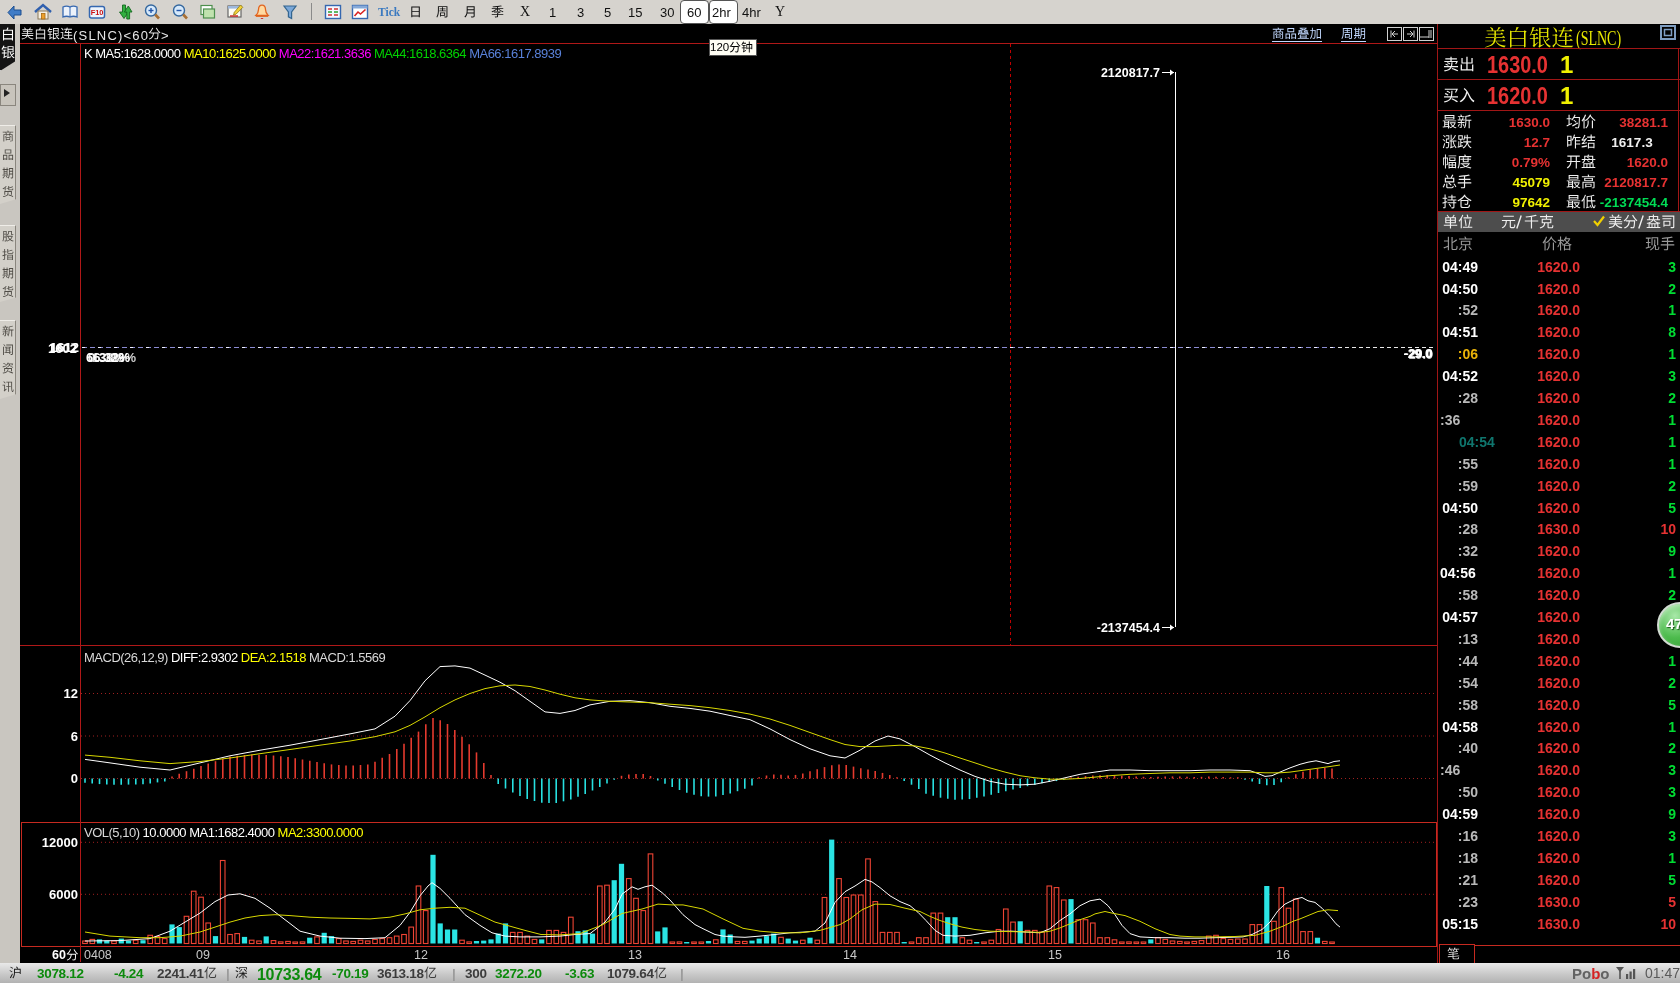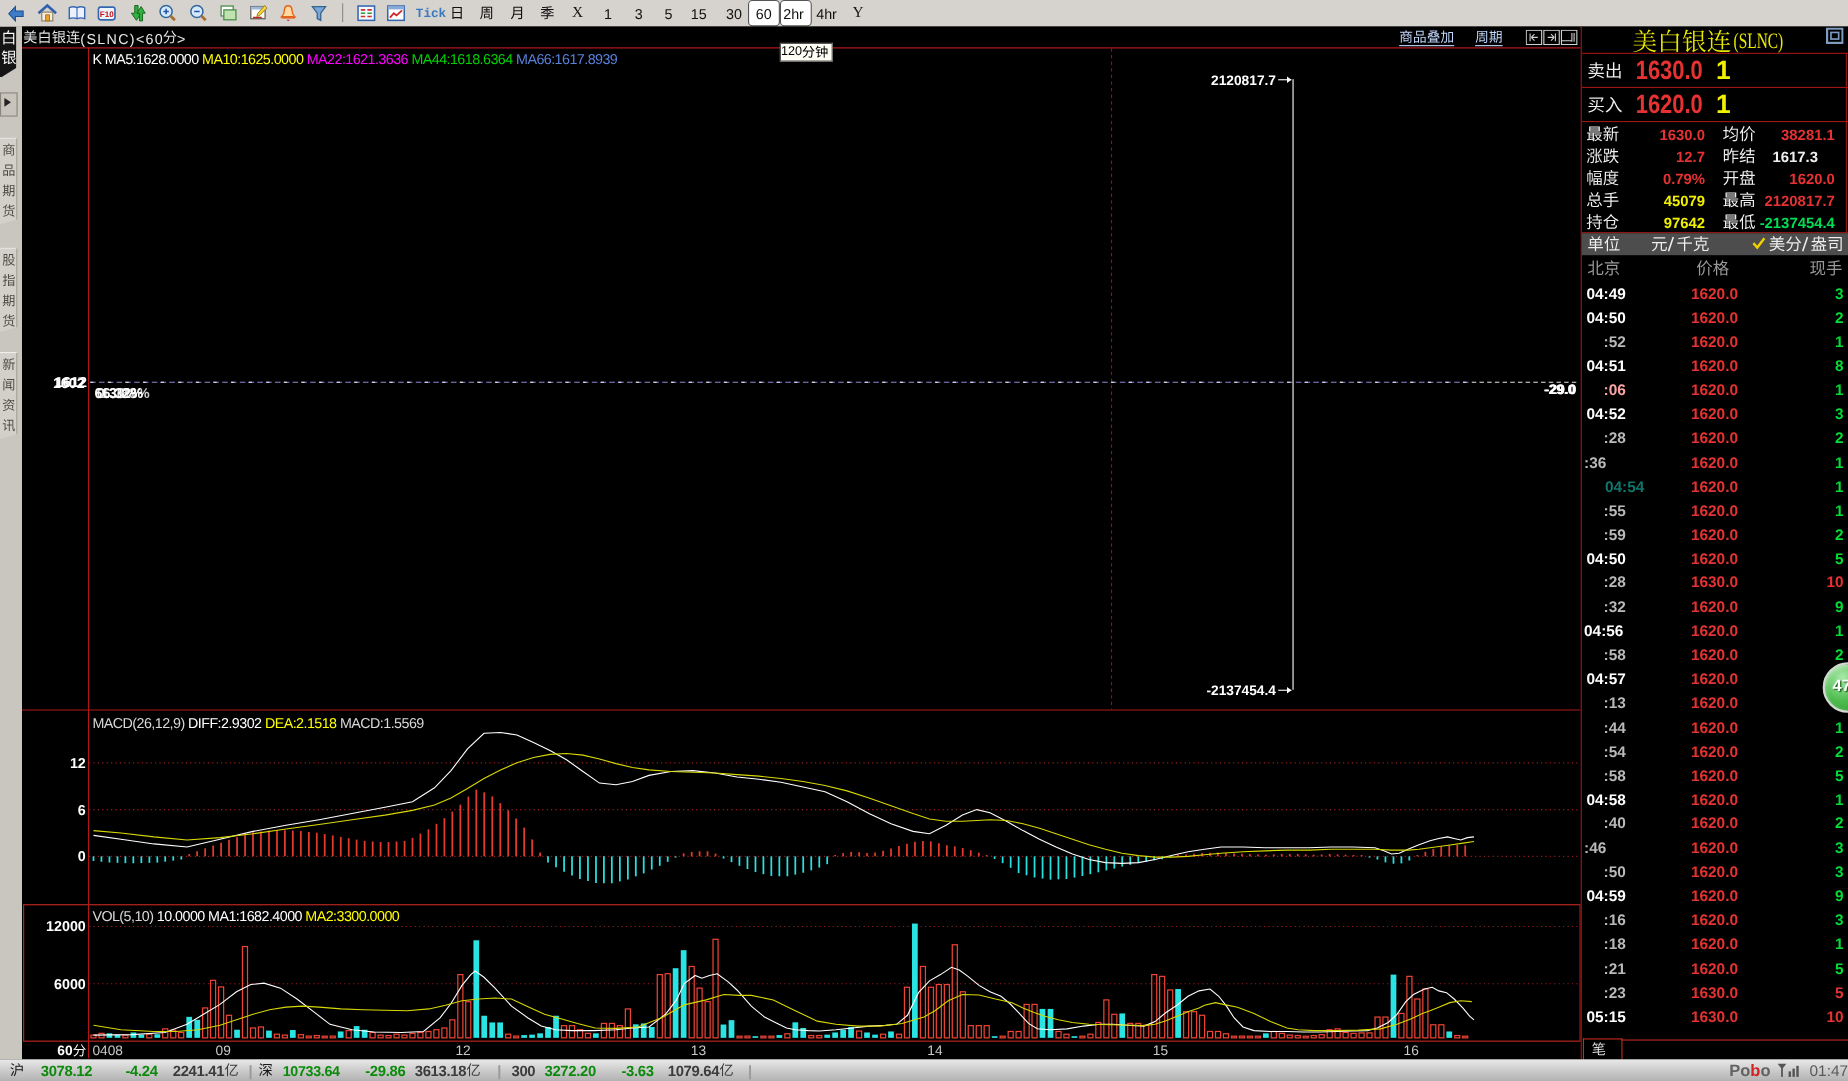--- a/index.html
+++ b/index.html
@@ -58,21 +58,21 @@
       <line x1="4" y1="9" x2="8" y2="9" stroke="#2ca02c" stroke-width="1.5"></line>
       <line x1="10" y1="9" x2="14" y2="9" stroke="#2ca02c" stroke-width="1.5"></line>
       <line x1="4" y1="12" x2="8" y2="12" stroke="#d03030" stroke-width="1.5"></line>
       <line x1="10" y1="12" x2="14" y2="12" stroke="#d03030" stroke-width="1.5"></line>
     </svg>
     <svg class="ic" style="left:351px;top:3px" viewBox="0 0 18 18">
       <rect x="1.5" y="2.5" width="15" height="13" fill="#ffffff" stroke="#3567b0" stroke-width="1.4"></rect>
       <rect x="1.5" y="2.5" width="15" height="3" fill="#86a9d8"></rect>
       <polyline points="3.5,13 7,9 9.5,11 14.5,6.5" fill="none" stroke="#d82222" stroke-width="1.6"></polyline>
     </svg>
-    <div style="left:378px;top:6px;color:#3a79c0;font-weight:bold;font-size:11.5px;font-family:Liberation Mono, monospace">Tick</div>
+    <div style="left:378px;top:6px;color:#3a79c0;font-weight:bold;font-size:11.5px;font-family:Liberation Serif, serif">Tick</div>
     <div style="left:680px;top:0px;width:27px;height:22px;background:#fff;border:1px solid #555;border-radius:4px"></div>
     <div style="left:709px;top:0px;width:27px;height:22px;background:#fff;border:1px solid #555;border-radius:4px"></div>
     <div style="left:549px;top:5px;font-size:13px;color:#111;font-family:'Liberation Sans'">1</div>
     <div style="left:577px;top:5px;font-size:13px;color:#111;font-family:'Liberation Sans'">3</div>
     <div style="left:604px;top:5px;font-size:13px;color:#111;font-family:'Liberation Sans'">5</div>
     <div style="left:628px;top:5px;font-size:13px;color:#111;font-family:'Liberation Sans'">15</div>
     <div style="left:660px;top:5px;font-size:13px;color:#111;font-family:'Liberation Sans'">30</div>
     <div style="left:687px;top:5px;font-size:13px;color:#111;font-family:'Liberation Sans'">60</div>
     <div style="left:712px;top:5px;font-size:13px;color:#111;font-family:'Liberation Sans'">2hr</div>
     <div style="left:742px;top:5px;font-size:13px;color:#111;font-family:'Liberation Sans'">4hr</div>
@@ -679,21 +679,21 @@
 <div class="num" style="left:1630px;top:258.6px;width:46px;text-align:right;font-size:14px;color:#00dd33">3</div>
 <div class="num" style="left:1440px;top:280.5px;width:38px;text-align:right;font-size:14px;color:#ffffff">04:50</div>
 <div class="num" style="left:1520px;top:280.5px;width:60px;text-align:right;font-size:14px;color:#e63232">1620.0</div>
 <div class="num" style="left:1630px;top:280.5px;width:46px;text-align:right;font-size:14px;color:#00dd33">2</div>
 <div class="num" style="left:1440px;top:302.4px;width:38px;text-align:right;font-size:14px;color:#b9b9b9">:52</div>
 <div class="num" style="left:1520px;top:302.4px;width:60px;text-align:right;font-size:14px;color:#e63232">1620.0</div>
 <div class="num" style="left:1630px;top:302.4px;width:46px;text-align:right;font-size:14px;color:#00dd33">1</div>
 <div class="num" style="left:1440px;top:324.3px;width:38px;text-align:right;font-size:14px;color:#ffffff">04:51</div>
 <div class="num" style="left:1520px;top:324.3px;width:60px;text-align:right;font-size:14px;color:#e63232">1620.0</div>
 <div class="num" style="left:1630px;top:324.3px;width:46px;text-align:right;font-size:14px;color:#00dd33">8</div>
-<div class="num" style="left:1440px;top:346.2px;width:38px;text-align:right;font-size:14px;color:#fca5a5">:06</div>
+<div class="num" style="left:1440px;top:346.2px;width:38px;text-align:right;font-size:14px;color:#eab308">:06</div>
 <div class="num" style="left:1520px;top:346.2px;width:60px;text-align:right;font-size:14px;color:#e63232">1620.0</div>
 <div class="num" style="left:1630px;top:346.2px;width:46px;text-align:right;font-size:14px;color:#00dd33">1</div>
 <div class="num" style="left:1440px;top:368.1px;width:38px;text-align:right;font-size:14px;color:#ffffff">04:52</div>
 <div class="num" style="left:1520px;top:368.1px;width:60px;text-align:right;font-size:14px;color:#e63232">1620.0</div>
 <div class="num" style="left:1630px;top:368.1px;width:46px;text-align:right;font-size:14px;color:#00dd33">3</div>
 <div class="num" style="left:1440px;top:390.0px;width:38px;text-align:right;font-size:14px;color:#b9b9b9">:28</div>
 <div class="num" style="left:1520px;top:390.0px;width:60px;text-align:right;font-size:14px;color:#e63232">1620.0</div>
 <div class="num" style="left:1630px;top:390.0px;width:46px;text-align:right;font-size:14px;color:#00dd33">2</div>
 <div class="num" style="left:1440px;top:411.9px;width:38px;font-size:14px;color:#b9b9b9">:36</div>
 <div class="num" style="left:1520px;top:411.9px;width:60px;text-align:right;font-size:14px;color:#e63232">1620.0</div>
@@ -781,22 +781,22 @@
 <svg class="ck" style="left:235px;top:966px;width:13px;height:13px;" viewBox="0 0 1000 1000" fill="#1a1a1a">
     <use href="#s6DF1" x="0"></use>
   </svg>
 <div class="num" style="left:37px;top:966px;font-size:13.5px;color:#0c8a0c;letter-spacing:-0.3px">3078.12</div>
 <div class="num" style="left:114px;top:966px;font-size:13.5px;color:#0c8a0c;letter-spacing:-0.3px">-4.24</div>
 <div class="num" style="left:157px;top:966px;font-size:13.5px;color:#3c3c3c;letter-spacing:-0.3px">2241.41</div>
 <svg class="ck" style="left:204px;top:966px;width:13px;height:13px;" viewBox="0 0 1000 1000" fill="#3c3c3c">
     <use href="#s4EBF" x="0"></use>
   </svg>
 <div class="num" style="left:226px;top:966px;font-size:13.5px;color:#9a9a9a;letter-spacing:-0.3px">|</div>
-<div class="num" style="left:257px;top:966px;font-size:13px;color:#0c8a0c;letter-spacing:-0.3px">10733.64</div>
-<div class="num" style="left:332px;top:966px;font-size:13.5px;color:#0c8a0c;letter-spacing:-0.3px">-29.86</div>
+<div class="num" style="left:257px;top:966px;font-size:16px;color:#0c8a0c;letter-spacing:-0.3px">10733.64</div>
+<div class="num" style="left:332px;top:966px;font-size:13.5px;color:#0c8a0c;letter-spacing:-0.3px">-70.19</div>
 <div class="num" style="left:377px;top:966px;font-size:13.5px;color:#3c3c3c;letter-spacing:-0.3px">3613.18</div>
 <svg class="ck" style="left:424px;top:966px;width:13px;height:13px;" viewBox="0 0 1000 1000" fill="#3c3c3c">
     <use href="#s4EBF" x="0"></use>
   </svg>
 <div class="num" style="left:452px;top:966px;font-size:13.5px;color:#9a9a9a;letter-spacing:-0.3px">|</div>
 <div class="num" style="left:465px;top:966px;font-size:13.5px;color:#3c3c3c;letter-spacing:-0.3px">300</div>
 <div class="num" style="left:495px;top:966px;font-size:13.5px;color:#0c8a0c;letter-spacing:-0.3px">3272.20</div>
 <div class="num" style="left:565px;top:966px;font-size:13.5px;color:#0c8a0c;letter-spacing:-0.3px">-3.63</div>
 <div class="num" style="left:607px;top:966px;font-size:13.5px;color:#3c3c3c;letter-spacing:-0.3px">1079.64</div>
 <svg class="ck" style="left:654px;top:966px;width:13px;height:13px;" viewBox="0 0 1000 1000" fill="#3c3c3c">

